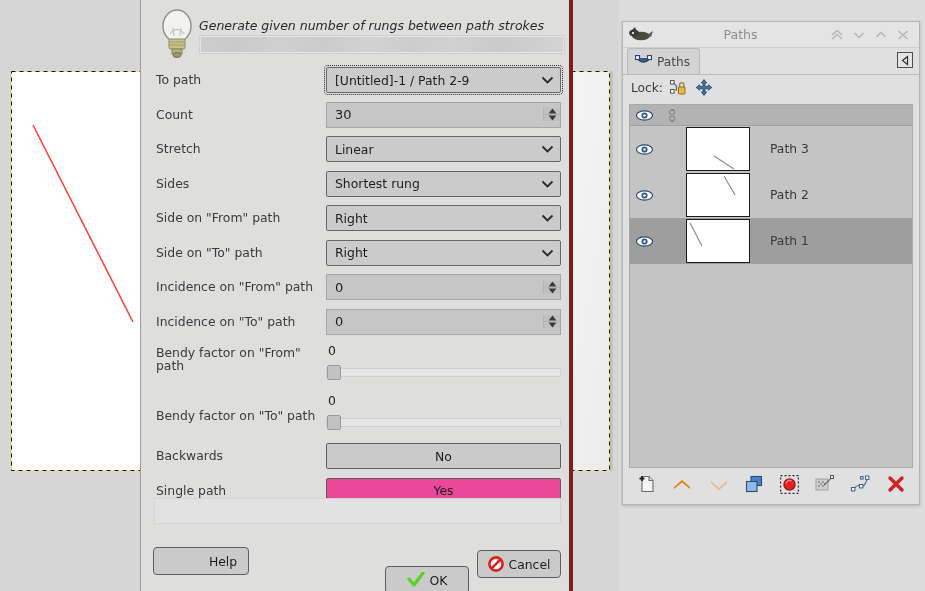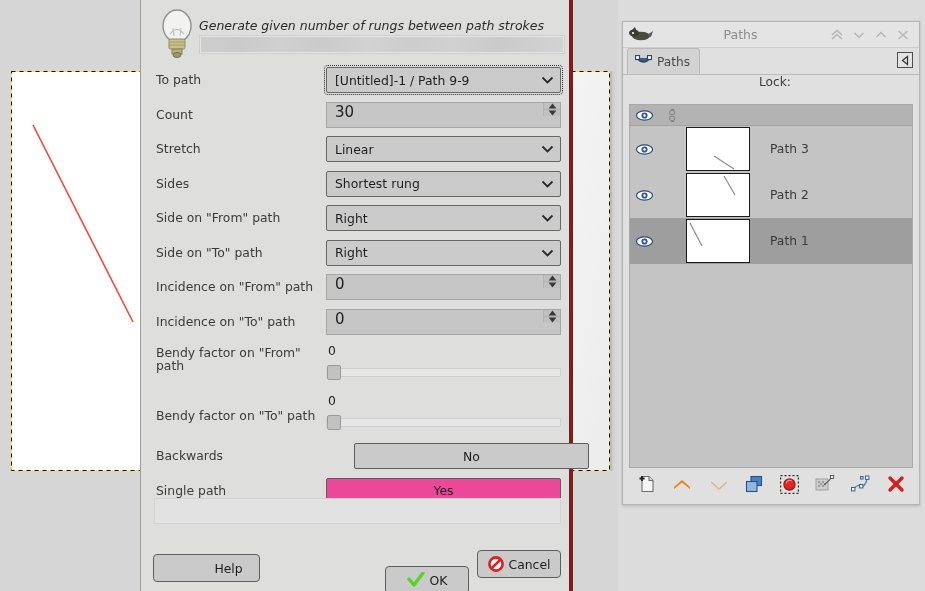--- a/index.html
+++ b/index.html
@@ -88,22 +88,22 @@
     outline-offset: 1px;
   }
   .combo .cval { flex: 1 1 auto; white-space: nowrap; overflow: hidden; }
   .chev { width: 13px; height: 8px; flex: 0 0 13px; }
 
   
   .spin {
     width: 100%; height: 26px;
     background: #c6c6c6;
     border: 1px solid #a6a6a6;
-    display: flex; align-items: flex-start;
-    font-size: 15px; color: #1d1d1d;
+    display: flex; align-items: center;
+    font-size: 13px; color: #1d1d1d;
   }
   .spin .sval { flex: 1 1 auto; display: flex; align-items: center; padding-left: 8px; }
   .spin .sbtns {
     flex: 0 0 17px; width: 17px;
     display: flex; flex-direction: column;
     border-left: 1px solid #b3b3b3;
     background: #c0c0c0;
   }
   .spin .sbtn {
     flex: 1 1 50%;
@@ -134,42 +134,42 @@
   }
 
   
   .tbtn {
     width: 100%; height: 26px;
     border: 1px solid #5e5e5e;
     border-radius: 2px;
     display: flex; align-items: center; justify-content: center;
     font-size: 12.4px; color: #1d1d1d;
   }
-  .tbtn.off { background: #cacaca; margin-left: 28px; }
+  .tbtn.off { background: #cacaca; }
   .tbtn.on  { background: #ec4899; }
 
   
   #dialog-progress2 {
     position: absolute; left: 13px; top: 498px; width: 407px; height: 26px;
     background: #e2e2e2; border: 1px solid #d4d4d4;
   }
   #dialog-actions {
     position: absolute; left: 0; top: 544px; width: 433px; height: 40px;
     padding: 0 13px;
   }
   .abtn {
     position: absolute; height: 28px;
     background: #cacaca;
     border: 1px solid #5e5e5e;
     border-radius: 4px;
     display: flex; align-items: center; justify-content: center;
     font-size: 12.4px; color: #1d1d1d;
     gap: 5px;
   }
-  #btn-help   { left: 12px;  top: 10px; width: 107px; padding-left: 44px; }
+  #btn-help   { left: 12px;  top: 3px; width: 96px; padding-left: 44px; }
   #btn-ok     { left: 244px; top: 6px; width: 84px; margin-top: 16px; }
   #btn-cancel { left: 336px; top: 6px; width: 84px; }
 
   
   #paths-dock {
     position: absolute; left: 622px; top: 21px; width: 298px; height: 484px;
     background: #e0e0e0;
     border: 1px solid #b4b4b4;
     box-shadow: 0 1px 3px rgba(0,0,0,0.18);
   }
@@ -209,21 +209,20 @@
     border: 1px solid #4d4d4d;
     background: #e4e4e4;
     display: flex; align-items: center; justify-content: center;
   }
 
   #lock-row {
     height: 25px; display: flex; align-items: center;
     padding-left: 8px; gap: 7px;
     font-size: 12.2px; color: #3b3b3b;
     background: #e0e0e0;
-    flex-direction: column;
   }
 
   #paths-list-frame {
     position: absolute; left: 6px; top: 82px; right: 6px; bottom: 36px;
     background: #c4c4c4;
     border: 1px solid #a9a9a9;
     overflow: hidden;
   }
   #paths-colhdr {
     height: 21px; background: #b3b3b3;
@@ -288,21 +287,21 @@
       <div class="pbfill"></div>
     </div>
   </div>
 
   <div id="form">
 
     <div class="row">
       <div class="row-label">To path</div>
       <div class="row-field">
         <div class="combo focused">
-          <span class="cval">[Untitled]-1 / Path 9-9</span>
+          <span class="cval">[Untitled]-1 / Path 2-9</span>
           <svg class="chev" viewBox="0 0 13 8">
             <path d="M1.5 1.5 L6.5 6.5 L11.5 1.5" fill="none" stroke="#2a2a2a" stroke-width="1.8"></path>
           </svg>
         </div>
       </div>
     </div>
 
     <div class="row">
       <div class="row-label">Count</div>
       <div class="row-field">

